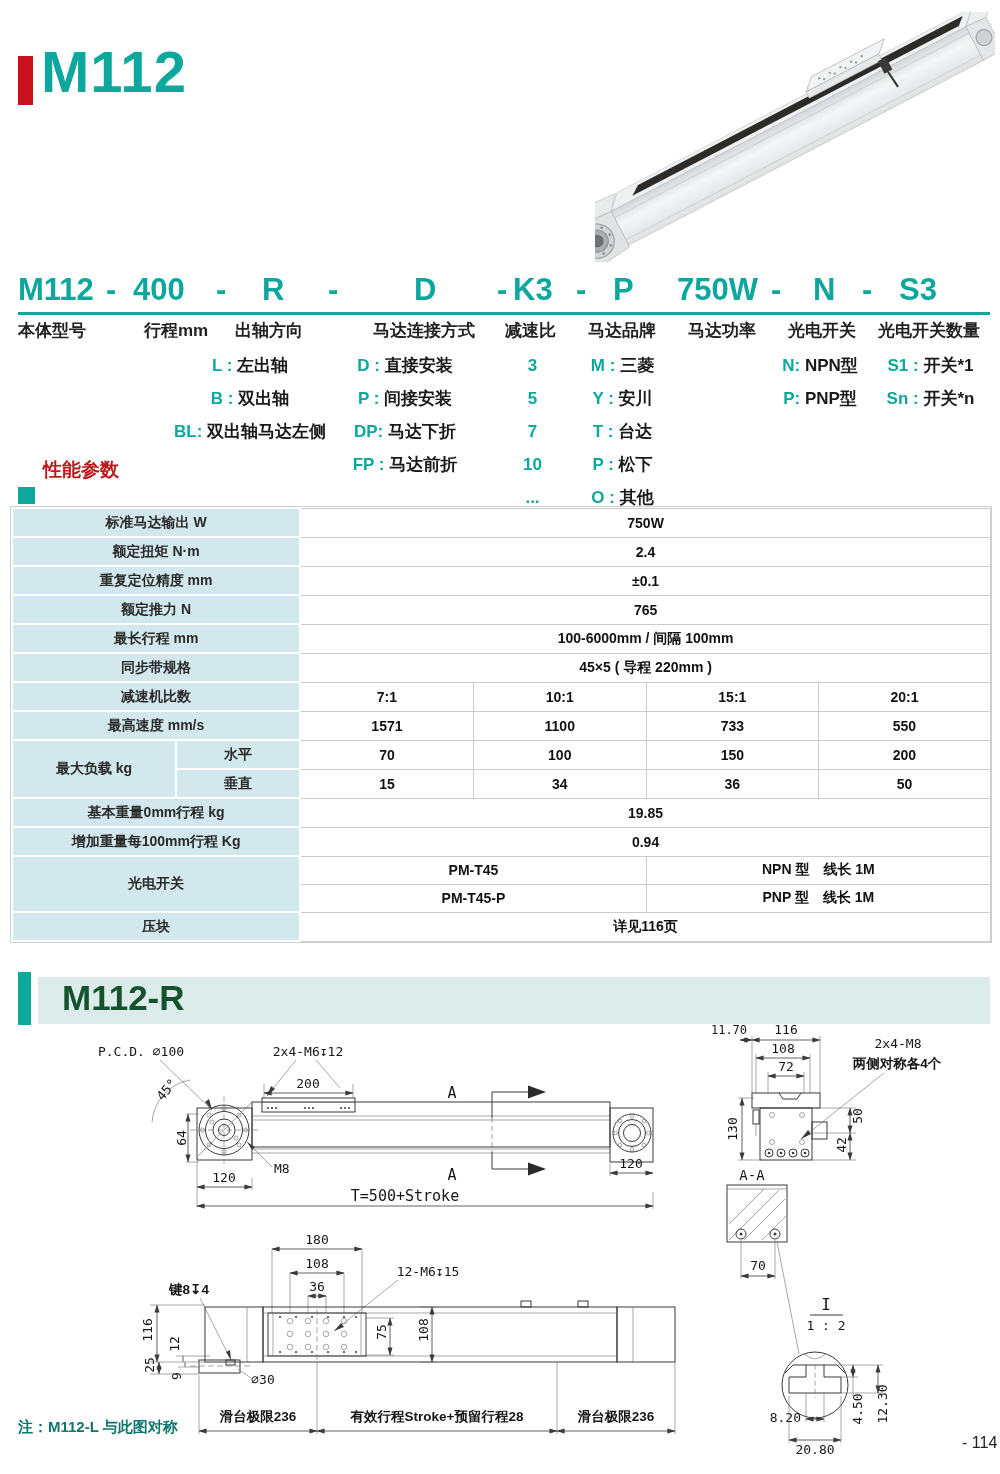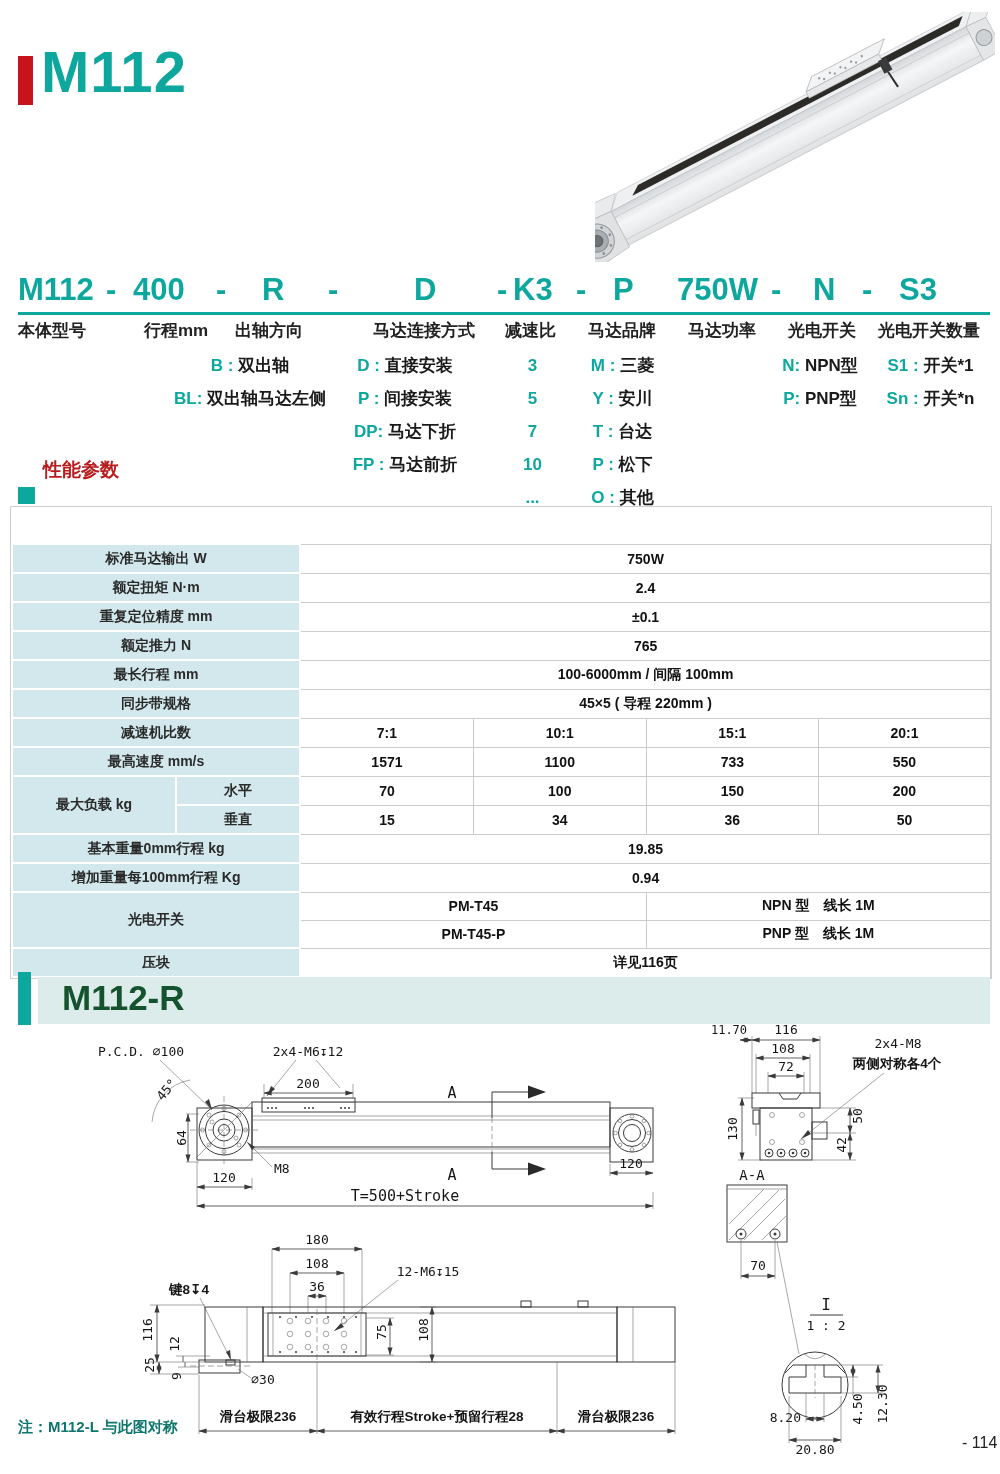--- a/index.html
+++ b/index.html
@@ -19,21 +19,21 @@
   
   .opt-col{top:349px;text-align:center;}
   .opt{height:33px;line-height:33px;font-size:17px;font-weight:bold;white-space:nowrap;}
   .opt .k{color:#0ea79e;}
   .opt .v{color:#1a1a1a;}
   
   .perf-sq{left:18px;top:487px;width:17px;height:17px;background:#0ea79e;}
   .perf-title{left:43px;top:457px;font-size:19px;font-weight:bold;color:#b91c1c;}
   
   .perf-wrap{left:10px;top:506px;width:980px;border:1px solid #cfcfcf;}
-  table.perf{border-collapse:collapse;width:980px;table-layout:fixed;margin-top:36px;}
+  table.perf{border-collapse:collapse;width:980px;table-layout:fixed;}
   table.perf td{height:27px;font-size:14px;text-align:center;vertical-align:middle;padding:0 4px;}
   td.lbl{background:#d2e8ec;border:2px solid #fff;font-weight:bold;color:#2a2a2a;}
   td.val{background:#fff;border:1px solid #ccc;font-weight:bold;color:#111;}
   
   .band-bar{left:18px;top:972px;width:13px;height:53px;background:#0ea79e;}
   .band{left:38px;top:977px;width:952px;height:47px;background:#dcecea;}
   .band-title{left:62px;top:978px;font-size:35px;font-weight:bold;color:#14532d;}
   .note{left:18px;top:1418px;font-size:15px;font-weight:bold;color:#0f766e;white-space:nowrap;}
   .pagenum{left:962px;top:1434px;font-size:16px;color:#222;white-space:nowrap;}
   
@@ -124,20 +124,21 @@
 <div class="abs code-label" style="left:144px">行程mm</div>
 <div class="abs code-label" style="left:235px">出轴方向</div>
 <div class="abs code-label" style="left:373px">马达连接方式</div>
 <div class="abs code-label" style="left:505px">减速比</div>
 <div class="abs code-label" style="left:588px">马达品牌</div>
 <div class="abs code-label" style="left:688px">马达功率</div>
 <div class="abs code-label" style="left:788px">光电开关</div>
 <div class="abs code-label" style="left:878px">光电开关数量</div>
 
 <div class="abs opt-col" style="left:160px;width:180px">
+  <div class="opt"><span class="k">L :</span> <span class="v">左出轴</span></div>
   <div class="opt"><span class="k">B :</span> <span class="v">双出轴</span></div>
   <div class="opt"><span class="k">BL:</span> <span class="v">双出轴马达左侧</span></div>
 </div>
 <div class="abs opt-col" style="left:330px;width:150px">
   <div class="opt"><span class="k">D :</span> <span class="v">直接安装</span></div>
   <div class="opt"><span class="k">P :</span> <span class="v">间接安装</span></div>
   <div class="opt"><span class="k">DP:</span> <span class="v">马达下折</span></div>
   <div class="opt"><span class="k">FP :</span> <span class="v">马达前折</span></div>
 </div>
 <div class="abs opt-col" style="left:505px;width:55px">

